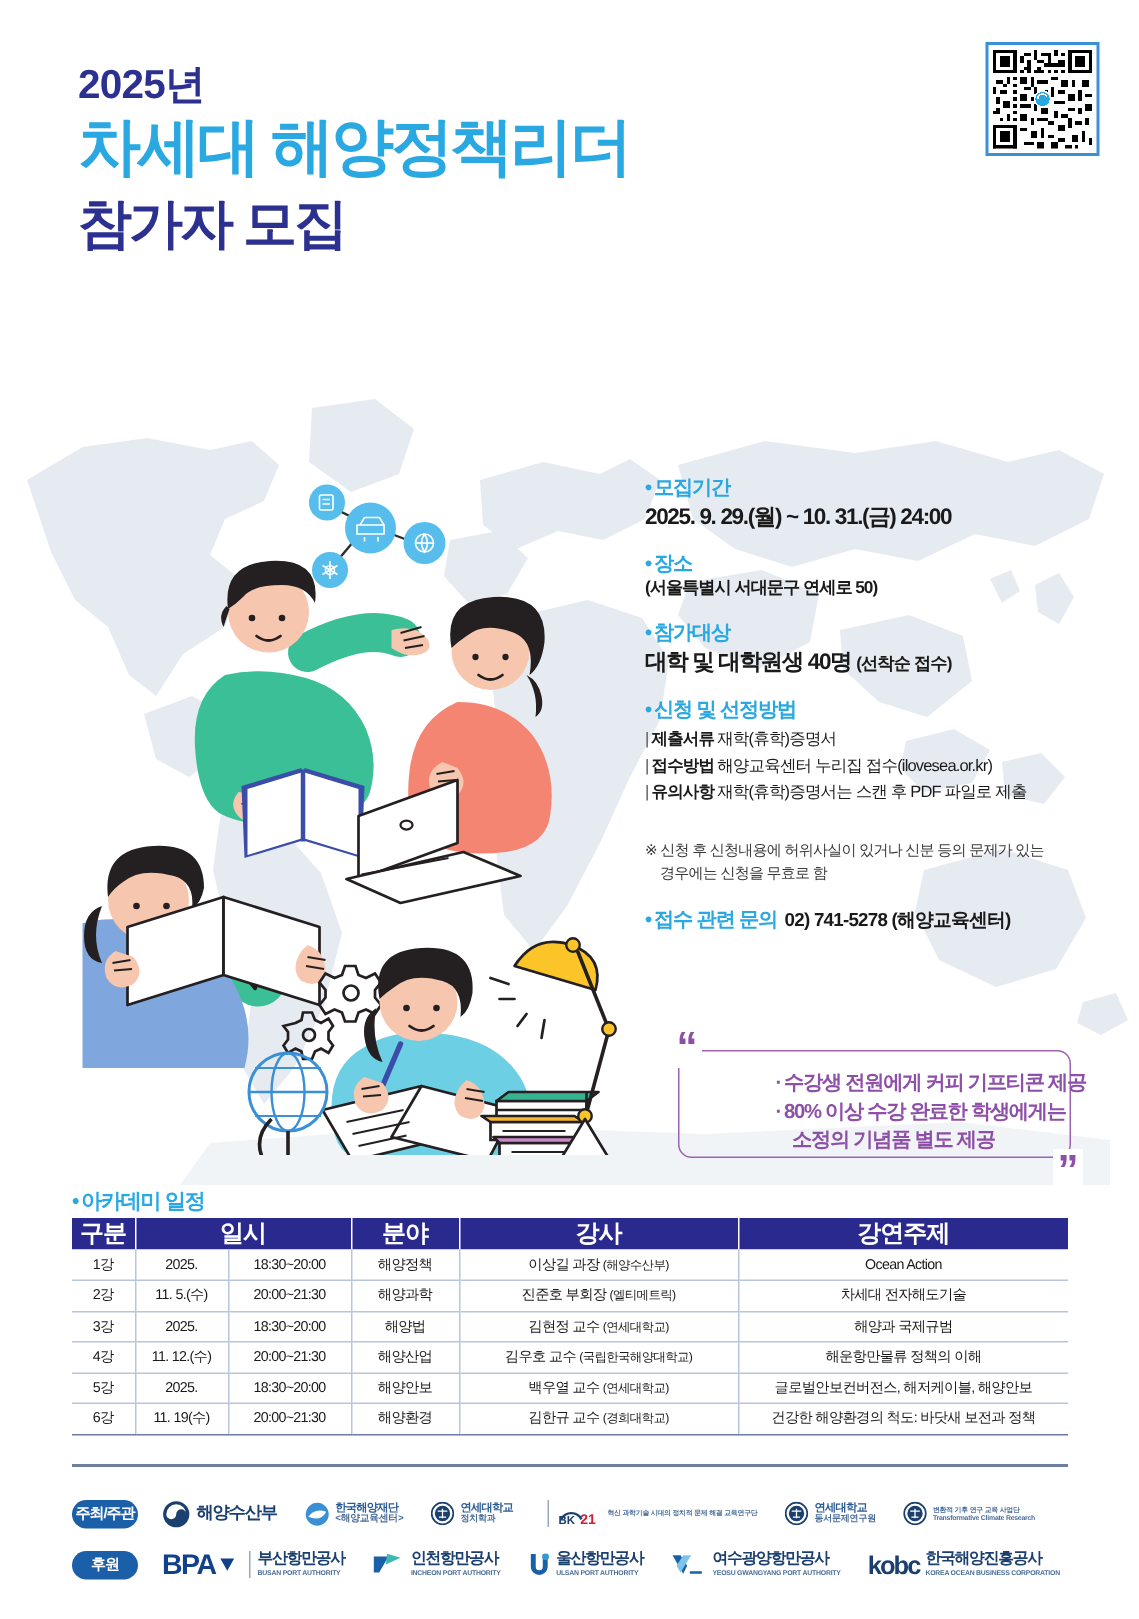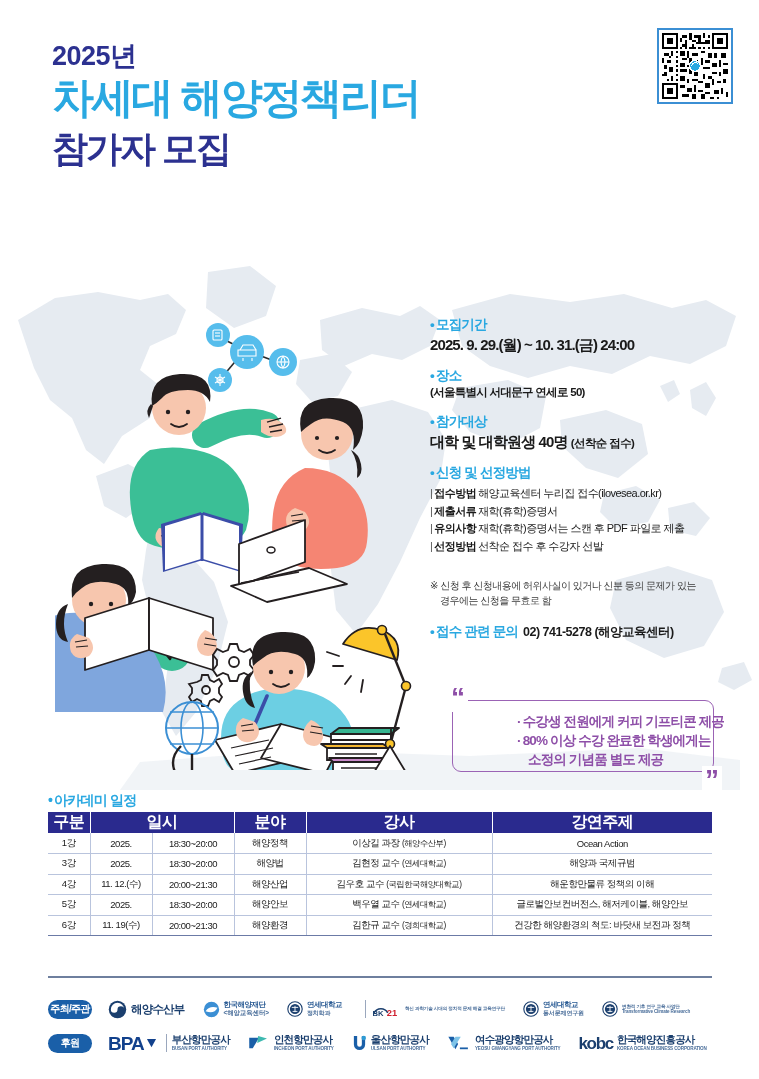--- a/index.html
+++ b/index.html
@@ -749,30 +749,27 @@
       <div class="info-value">
         <span>대학 및 대학원생 40명</span>
         <span class="info-suffix">(선착순 접수)</span>
       </div>
     </div>
 
     <div class="info-group">
       <div class="info-label">신청 및 선정방법</div>
       <div class="apply-rows">
         <div class="apply-row">
+          <span class="apply-bar">|</span><span class="apply-key">제출서류</span><span class="apply-val">재학(휴학)증명서</span>
+        </div>
+        <div class="apply-row">
           <span class="apply-bar">|</span><span class="apply-key">접수방법</span><span class="apply-val">해양교육센터 누리집 접수(ilovesea.or.kr)</span>
         </div>
         <div class="apply-row">
-          <span class="apply-bar">|</span><span class="apply-key">제출서류</span><span class="apply-val">재학(휴학)증명서</span>
-        </div>
-        <div class="apply-row">
           <span class="apply-bar">|</span><span class="apply-key">유의사항</span><span class="apply-val">재학(휴학)증명서는 스캔 후 PDF 파일로 제출</span>
-        </div>
-        <div class="apply-row">
-          <span class="apply-bar">|</span><span class="apply-key">선정방법</span><span class="apply-val">선착순 접수 후 수강자 선발</span>
         </div>
       </div>
       <div class="note">
         <span>※ 신청 후 신청내용에 허위사실이 있거나 신분 등의 문제가 있는</span>
         <span class="note-indent">경우에는 신청을 무효로 함</span>
       </div>
     </div>
 
     <div class="contact-line">
       <span class="contact-label">접수 관련 문의</span><span class="contact-value">02) 741-5278 (해양교육센터)</span>
@@ -809,20 +806,28 @@
       </tr>
     </thead>
     <tbody>
       <tr>
         <td class="c-num">1강</td>
         <td class="c-date">2025.</td>
         <td class="c-time">18:30~20:00</td>
         <td class="c-field">해양정책</td>
         <td class="c-lecturer"><span>이상길 과장</span> <span class="paren">(해양수산부)</span></td>
         <td class="c-topic">Ocean Action</td>
+      </tr>
+      <tr>
+        <td class="c-num">2강</td>
+        <td class="c-date">11. 5.(수)</td>
+        <td class="c-time">20:00~21:30</td>
+        <td class="c-field">해양과학</td>
+        <td class="c-lecturer"><span>진준호 부회장</span> <span class="paren">(엘티메트릭)</span></td>
+        <td class="c-topic">차세대 전자해도기술</td>
       </tr>
       <tr>
         <td class="c-num">3강</td>
         <td class="c-date">2025.</td>
         <td class="c-time">18:30~20:00</td>
         <td class="c-field">해양법</td>
         <td class="c-lecturer"><span>김현정 교수</span> <span class="paren">(연세대학교)</span></td>
         <td class="c-topic">해양과 국제규범</td>
       </tr>
       <tr>

